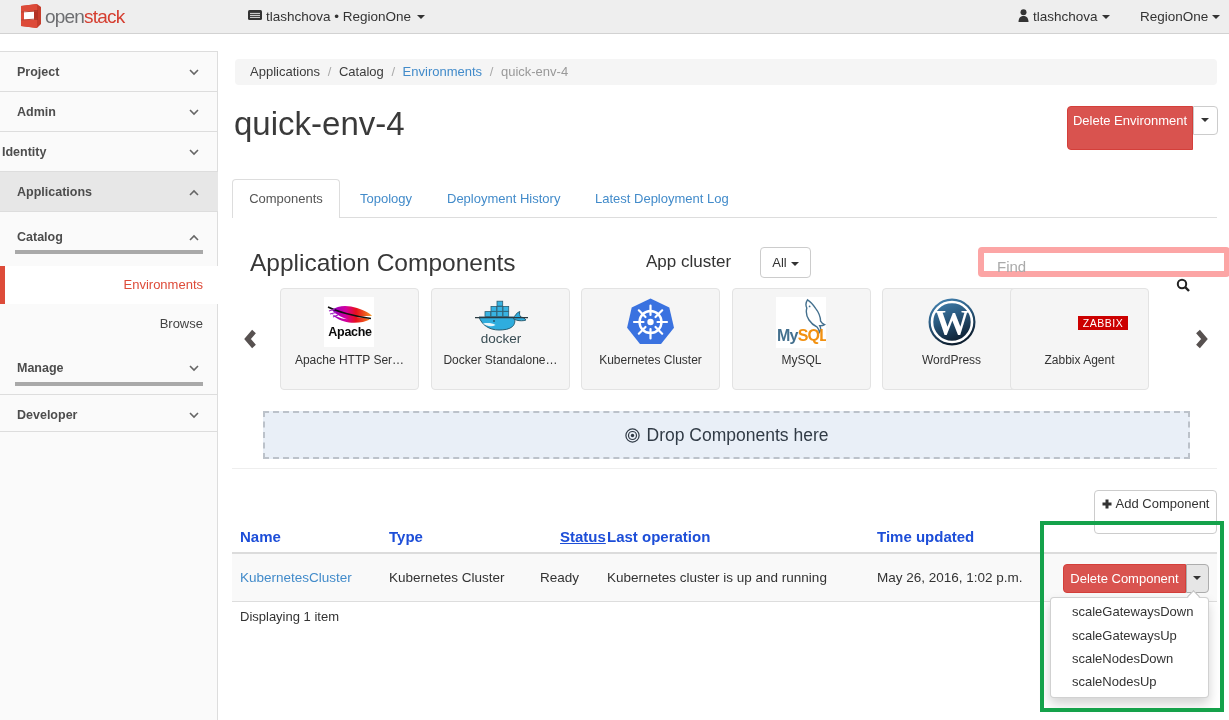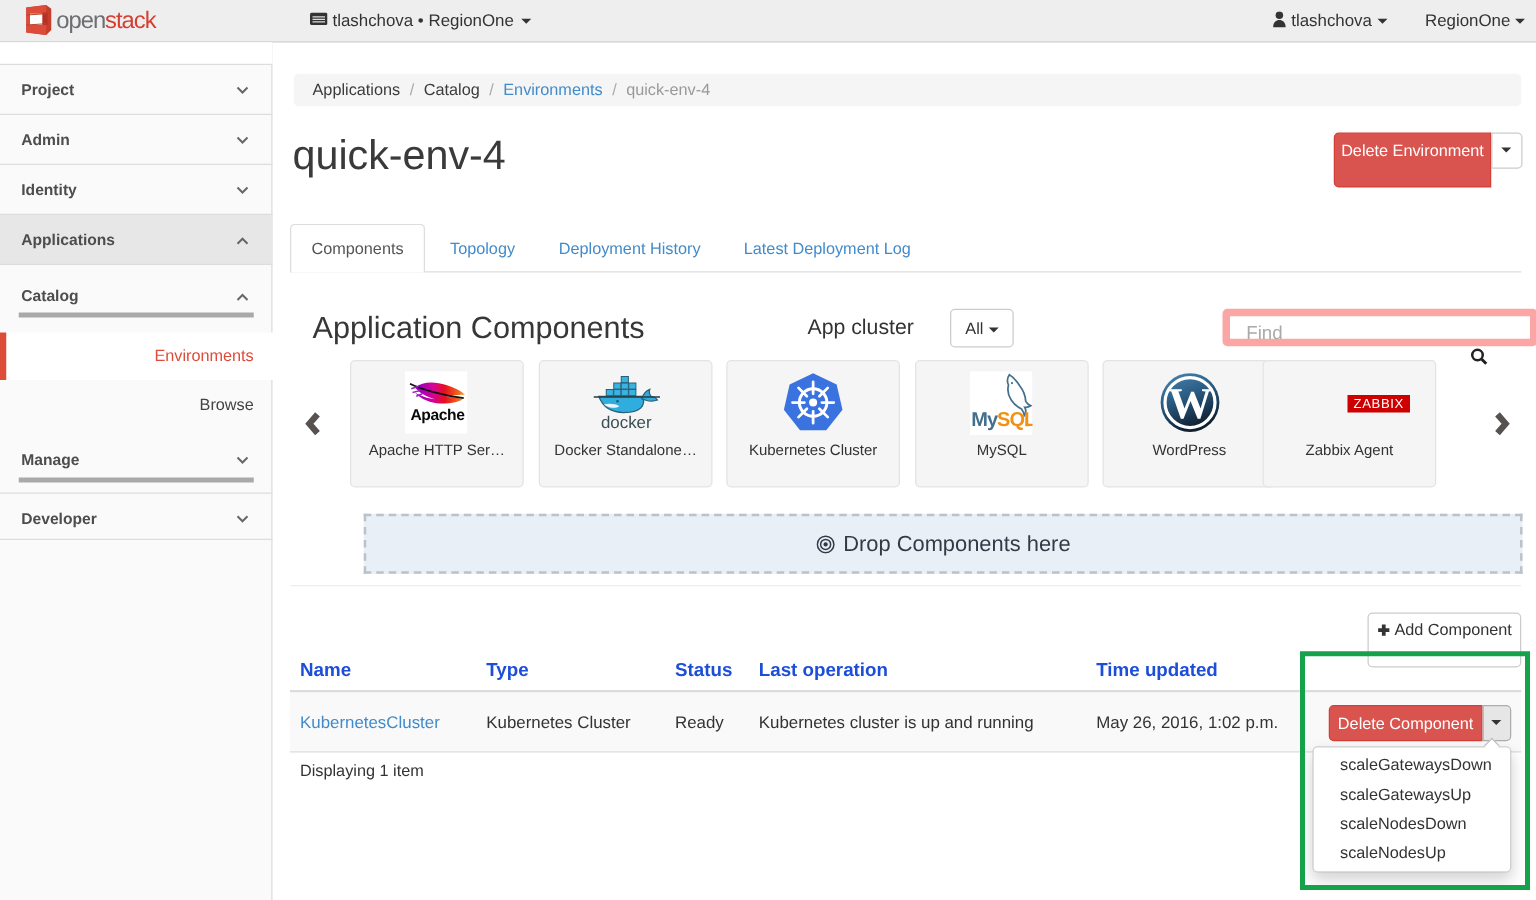--- a/index.html
+++ b/index.html
@@ -26,21 +26,21 @@
 .btn-red { background:#d9534f; color:#fff; border:1px solid #d43f3a; }
 .btn-def { background:#fff; color:#333; border:1px solid #ccc; }
 
 #tabline { position:absolute; left:232px; top:217px; width:985px; height:1px; background:#ddd; }
 #tab-active { position:absolute; left:232px; top:179px; width:108px; height:39px; background:#fff; border:1px solid #ddd; border-bottom:none; border-radius:4px 4px 0 0; font-size:13px; color:#555; text-align:center; line-height:38px; }
 .tab-lnk { position:absolute; top:179px; height:39px; line-height:39px; font-size:13px; color:#428bca; }
 
 .card { position:absolute; top:288px; width:139px; height:102px; background:#f5f5f5; border:1px solid #e3e3e3; border-radius:4px; }
 .card .lbl { position:absolute; left:0; right:0; top:64px; text-align:center; font-size:12px; color:#333; }
 
-#dropzone { position:absolute; left:263px; top:411px; width:927px; height:48px; background:#e9eff7; border:2px dashed #bcc2ca; border-radius:0; text-align:center; line-height:44px; font-size:17.5px; color:#313b46;margin-left:28px; }
+#dropzone { position:absolute; left:263px; top:411px; width:927px; height:48px; background:#e9eff7; border:2px dashed #bcc2ca; border-radius:0; text-align:center; line-height:44px; font-size:17.5px; color:#313b46; }
 
 .th { position:absolute; top:525px; height:24px; line-height:24px; font-weight:bold; font-size:15px; color:#1d4ed8; }
 #thead-line { position:absolute; left:232px; top:552px; width:985px; height:2px; background:#dcdcdc; }
 #trow { position:absolute; left:232px; top:554px; width:985px; height:48px; background:#f9f9f9; border-bottom:1px solid #ddd; }
 .td { position:absolute; top:564px; height:28px; line-height:28px; font-size:13.5px; color:#333; }
 
 #ddmenu { position:absolute; left:1050px; top:597px; width:159px; height:101px; background:#fff; border:1px solid rgba(0,0,0,0.18); border-radius:4px; box-shadow:0 6px 12px rgba(0,0,0,0.175); }
 #ddmenu div { position:absolute; left:21px; font-size:13px; color:#333; line-height:16px; }
 
 #greenbox { position:absolute; left:1040px; top:521px; width:184px; height:191px; border:4px solid #15a24b; }
@@ -66,21 +66,21 @@
  <circle cx="5.5" cy="3.2" r="3" fill="#333"></circle>
  <path d="M0.5 13 C0.5 8.5 3 7 5.5 7 C8 7 10.5 8.5 10.5 13 Z" fill="#333"></path>
 </svg>
 <div class="nav-item" style="left:1033px;">tlashchova<span class="caret-d"></span></div>
 <div class="nav-item" style="left:1140px;">RegionOne<span class="caret-d"></span></div>
 
 <div id="sidebar"></div>
 <div class="side-row" style="top:34px;height:18px;background:#fff;"></div>
 <div class="side-row side-h" style="top:52px;height:40px;line-height:40px;padding-left:17px;">Project</div>
 <div class="side-row side-h" style="top:92px;height:40px;line-height:40px;padding-left:17px;">Admin</div>
-<div class="side-row side-h" style="top:132px;height:40px;line-height:40px;padding-left:17px;">Identity</div>
+<div class="side-row side-h" style="top:132px;height:40px;line-height:40px;padding-left:2px;">Identity</div>
 <div class="side-row side-h" style="top:172px;height:40px;line-height:40px;padding-left:17px;background:#e7e7e7;">Applications</div>
 <div class="side-row side-h" style="top:212px;height:54px;line-height:50px;padding-left:17px;border-bottom:none;">Catalog</div>
 <div class="abs" style="left:15px;top:250px;width:188px;height:4px;background:#a9a9a9;"></div>
 <div class="abs" style="left:0;top:266px;width:220px;height:38px;background:#fff;"></div>
 <div class="abs" style="left:0;top:266px;width:5px;height:38px;background:#dd4b39;"></div>
 <div class="abs side-link" style="left:0;top:266px;width:203px;height:38px;line-height:38px;color:#dd4b39;">Environments</div>
 <div class="abs side-link" style="left:0;top:304px;width:203px;height:40px;line-height:40px;">Browse</div>
 <div class="side-row side-h" style="top:344px;height:51px;line-height:48px;padding-left:17px;">Manage</div>
 <div class="abs" style="left:15px;top:382px;width:188px;height:4px;background:#a9a9a9;"></div>
 <div class="side-row side-h" style="top:395px;height:37px;line-height:41px;padding-left:17px;">Developer</div>
@@ -230,21 +230,21 @@
     </svg>Drop Components here</div>
 
 <div class="abs" style="left:232px;top:468px;width:985px;height:1px;background:#eee;"></div>
 
 <div class="abs btn-def" style="left:1094px;top:490px;width:123px;height:44px;border-radius:4px;font-size:13px;text-align:center;line-height:26px;"><svg style="vertical-align:-1px;margin-right:4px" width="10" height="10" viewBox="0 0 10 10">
       <path d="M5 0.5 V9.5 M0.5 5 H9.5" stroke="#333" stroke-width="3"></path>
     </svg>Add Component</div>
 
 <div class="th" style="left:240px;">Name</div>
 <div class="th" style="left:389px;">Type</div>
-<div class="th" style="left:540px;">Status</div>
+<div class="th" style="left:560px;text-decoration:underline;">Status</div>
 <div class="th" style="left:607px;">Last operation</div>
 <div class="th" style="left:877px;">Time updated</div>
 <div class="th" style="left:1063px;margin-top:28px;">Actions</div>
 <div id="thead-line"></div>
 <div id="trow"></div>
 <div class="td" style="left:240px;color:#428bca;">KubernetesCluster</div>
 <div class="td" style="left:389px;">Kubernetes Cluster</div>
 <div class="td" style="left:540px;">Ready</div>
 <div class="td" style="left:607px;">Kubernetes cluster is up and running</div>
 <div class="td" style="left:877px;">May 26, 2016, 1:02 p.m.</div>

